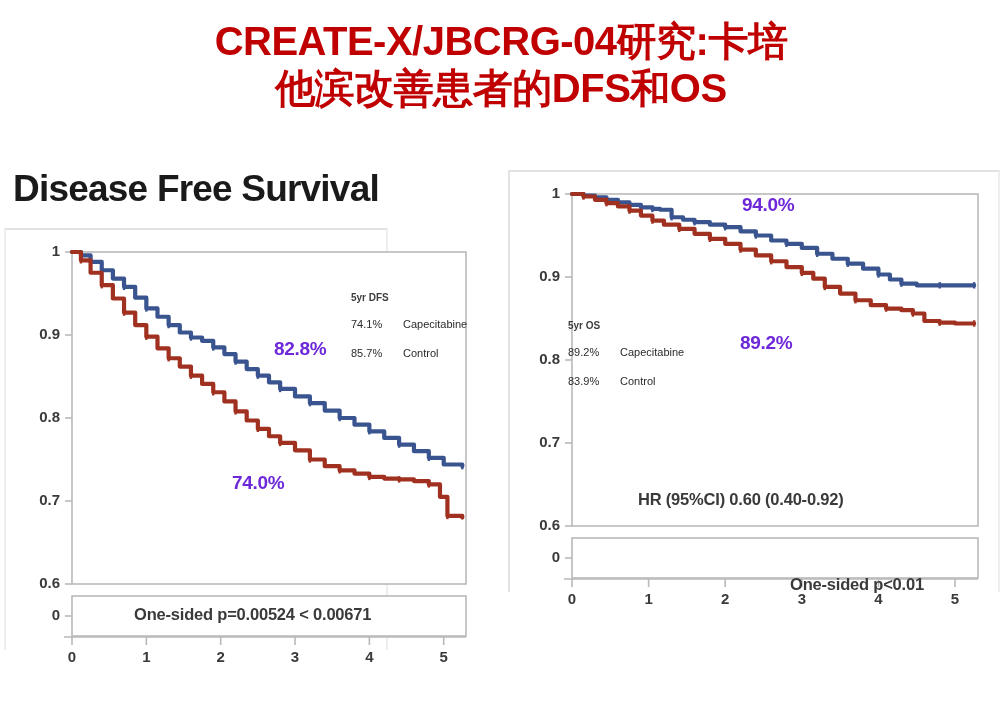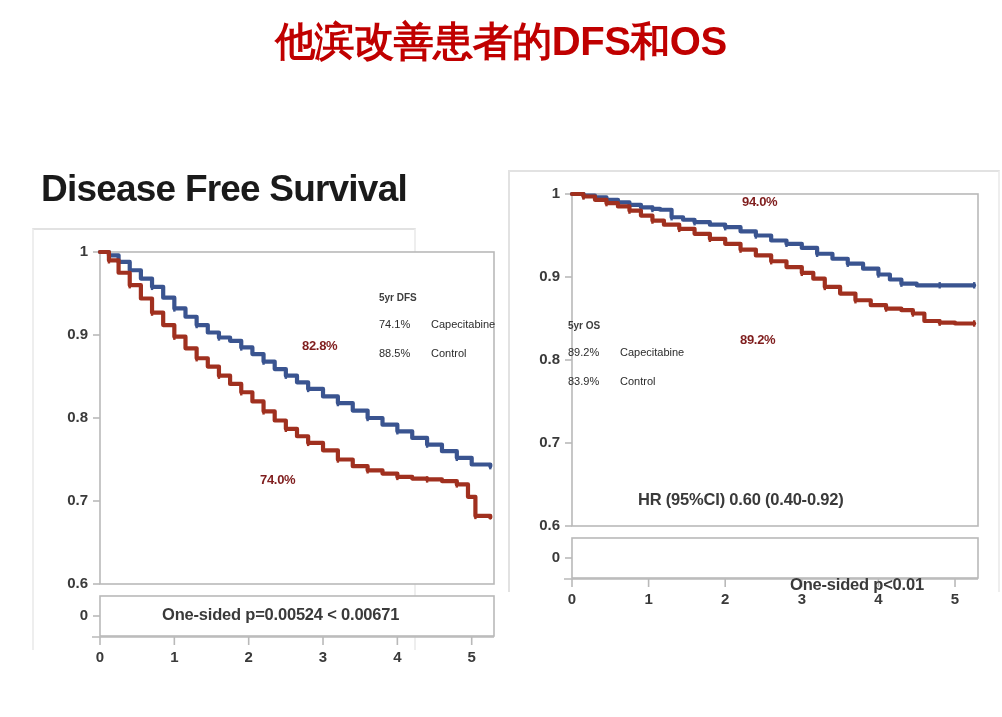--- a/index.html
+++ b/index.html
@@ -32,21 +32,21 @@
   #slide-title .tl {
     display: block;
     white-space: pre;
   }
 
   
   .panel {
     position: absolute;
     top: 160px;
   }
-  #panel-dfs { left: 32px;  width: 384px; }
+  #panel-dfs { left: 4px;  width: 384px; }
   #panel-os  { left: 508px; width: 492px; }
 
   .panel-title {
     text-align: center;
     font-weight: bold;
     color: #1a1a1a;
     font-size: 37px;
     letter-spacing: -0.8px;
     height: 58px;
     line-height: 58px;
@@ -79,23 +79,23 @@
   }
 
   
   .anno {
     position: absolute;
     white-space: nowrap;
     color: #2b2b2b;
     font-family: "Liberation Sans", sans-serif;
   }
   .anno-big {
-    font-size: 13px;
-    font-weight: bold;
-    color: #7f1d1d;
+    font-size: 19px;
+    font-weight: bold;
+    color: #6d28d9;
     letter-spacing: -0.3px;
   }
   .legend-head {
     font-size: 10px;
     font-weight: bold;
     color: #3d3d3d;
   }
   .legend-val {
     font-size: 11px;
     font-weight: normal;
@@ -126,20 +126,21 @@
     white-space: nowrap;
     font-family: "Liberation Sans", sans-serif;
   }
   .ytick { text-align: right; }
   .xtick { text-align: center; }
 </style>
 </head>
 <body>
 
 <div id="slide-title">
+  <span class="tl">CREATE-X/JBCRG-04研究:卡培</span>
   <span class="tl">他滨改善患者的DFS和OS</span>
 </div>
 
 <div class="panel" id="panel-dfs">
   <div class="panel-title">Disease Free Survival</div>
   <div class="chart-outer">
     <div class="chart-area" id="area-dfs">
         <div class="tick-label ytick" style="left: 8px; top: 12px; width: 46px;">1</div>
         <div class="tick-label ytick" style="left: 8px; top: 95px; width: 46px;">0.9</div>
         <div class="tick-label ytick" style="left: 8px; top: 178px; width: 46px;">0.8</div>
@@ -199,21 +200,21 @@
           <line x1="303.88679245283026" y1="226.3" x2="303.88679245283026" y2="232.7" stroke="#a0301f" stroke-width="2.4"></line>
           <line x1="333.622641509434" y1="237.09" x2="333.622641509434" y2="243.48999999999998" stroke="#a0301f" stroke-width="2.4"></line>
           <line x1="363.35849056603774" y1="243.73000000000002" x2="363.35849056603774" y2="250.13" stroke="#a0301f" stroke-width="2.4"></line>
           <line x1="393.09433962264154" y1="246.22000000000003" x2="393.09433962264154" y2="252.62" stroke="#a0301f" stroke-width="2.4"></line>
           <line x1="422.8301886792453" y1="251.20000000000002" x2="422.8301886792453" y2="257.6" stroke="#a0301f" stroke-width="2.4"></line>
           <line x1="441.41509433962267" y1="282.73999999999995" x2="441.41509433962267" y2="289.13999999999993" stroke="#a0301f" stroke-width="2.4"></line>
         </svg>
         <div class="anno legend-head" style="left: 345px; top: 62px;">5yr DFS</div>
         <div class="anno legend-val" style="left: 345px; top: 88px;">74.1%</div>
         <div class="anno legend-name" style="left: 397px; top: 88px;">Capecitabine</div>
-        <div class="anno legend-val" style="left: 345px; top: 117px;">88.5%</div>
+        <div class="anno legend-val" style="left: 345px; top: 117px;">85.7%</div>
         <div class="anno legend-name" style="left: 397px; top: 117px;">Control</div>
         <div class="anno anno-big" style="left: 268px; top: 108px;">82.8%</div>
         <div class="anno anno-big" style="left: 226px; top: 242px;">74.0%</div>
         <div class="anno p-text" style="left: 128px; top: 375px;">One-sided p=0.00524 &lt; 0.00671</div>
       </div>
   </div>
 </div>
 
 <div class="panel" id="panel-os">
   <div class="chart-outer">

